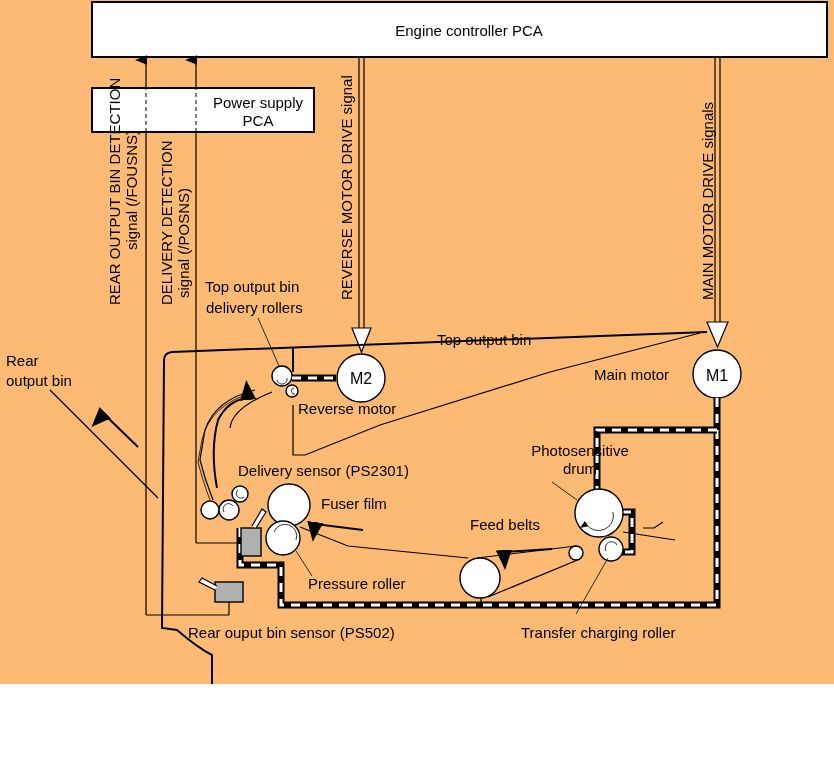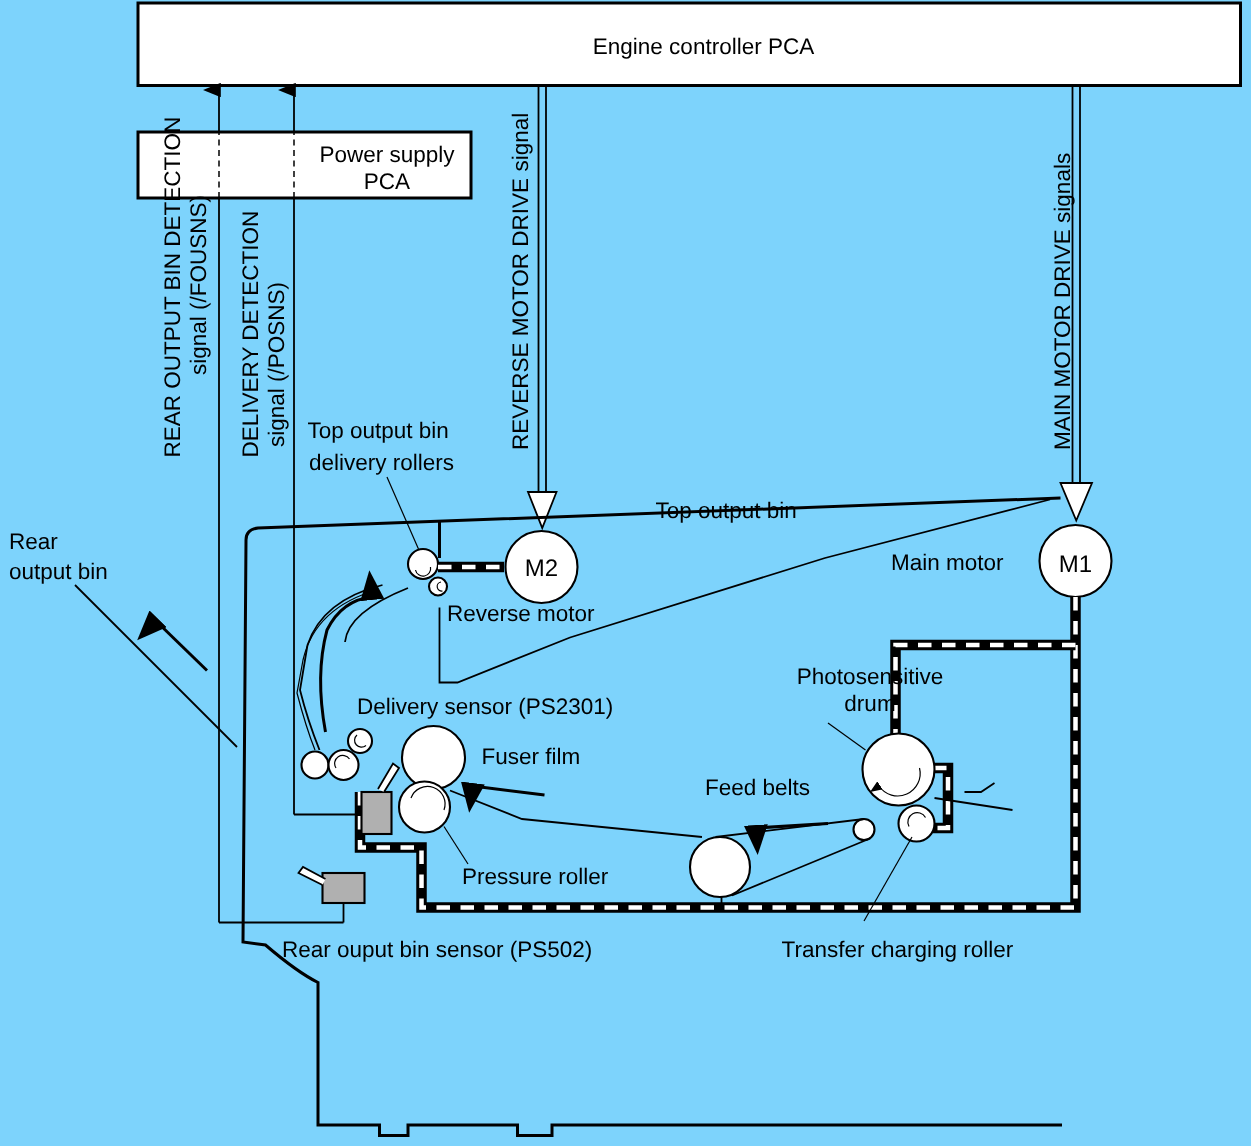--- a/index.html
+++ b/index.html
@@ -1,16 +1,16 @@
 <!DOCTYPE html>
 <html><head>
   <meta charset="utf-8">
   <style>
     html, body { margin: 0; padding: 0; background: #ffffff; }
-    #canvas { position: relative; width: 834px; height: 764px; overflow: hidden; background: #7dd3fc; }
+    #canvas { position: relative; width: 834px; height: 684px; overflow: hidden; background: #fdba74; }
     svg { position: absolute; left: 0; top: 0; }
     text { font-family: "Liberation Sans", sans-serif; fill: #000; }
     .lbl { font-size: 15px; }
     .motor-lbl { font-size: 16px; }
     .ln { stroke: #000; fill: none; stroke-width: 1.2; }
     .ln-thin { stroke: #000; fill: none; stroke-width: 0.8; }
     .ln-bold { stroke: #000; fill: none; stroke-width: 2; }
     .dash { stroke: #000; fill: none; stroke-width: 1; stroke-dasharray: 4 3; }
     .roller { stroke: #000; fill: #fff; stroke-width: 1.4; }
     .drive-outer { stroke: #000; fill: none; stroke-width: 7; }

